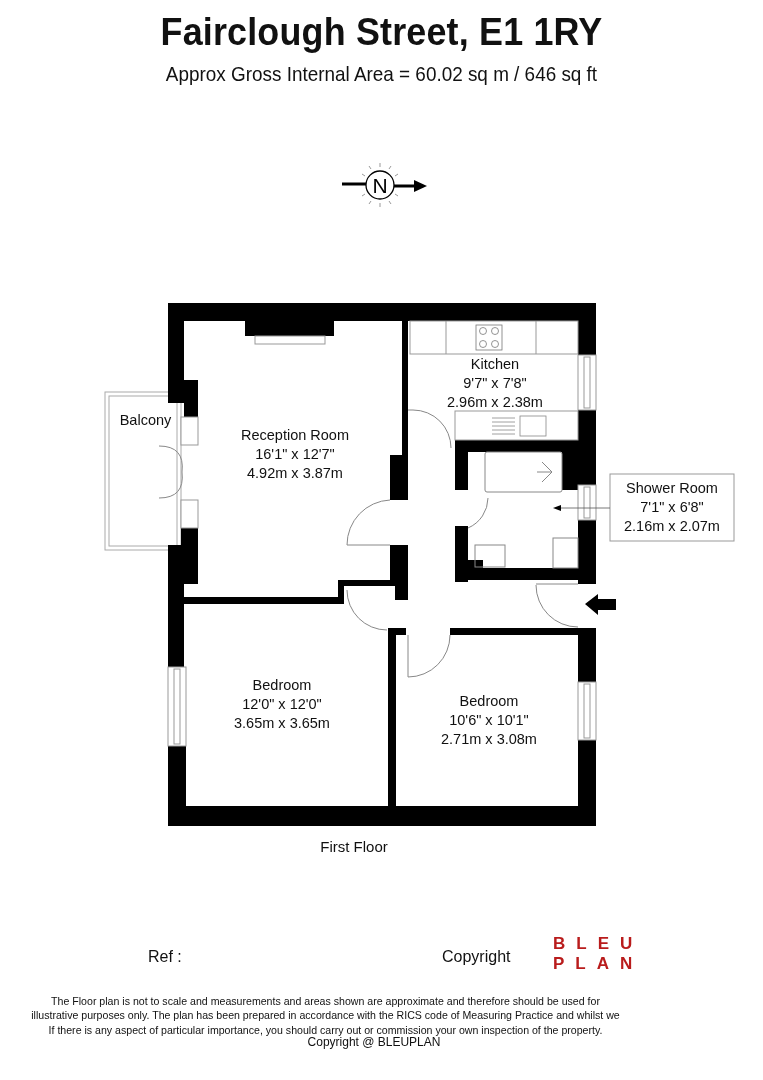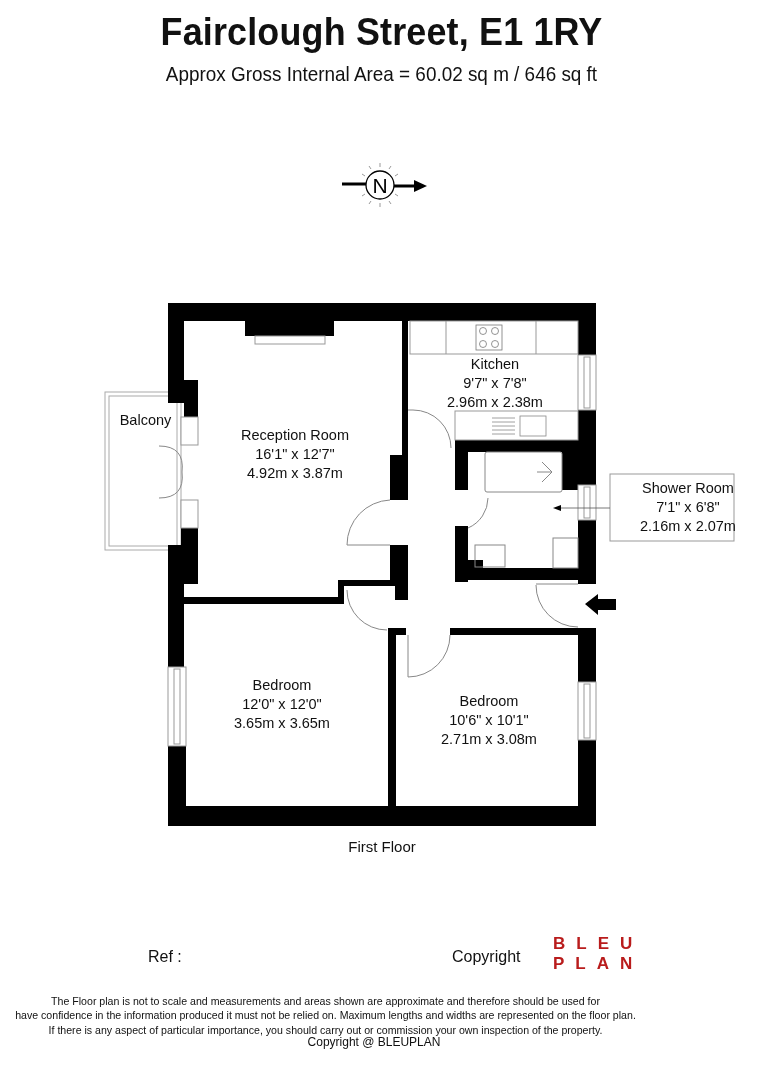--- a/index.html
+++ b/index.html
@@ -5,23 +5,23 @@
     html, body { margin: 0; padding: 0; background: #ffffff; }
     body { width: 763px; height: 1080px; position: relative; overflow: hidden;
            font-family: "Liberation Sans", sans-serif; color: #111; }
     .abs { position: absolute; }
     .title { left: 0; width: 763px; top: 10px; text-align: center;
              font-size: 39px; font-weight: bold; letter-spacing: 0.2px; transform: scaleX(0.92); }
     .subtitle { left: 0; width: 763px; top: 62px; text-align: center; font-size: 21px;
                 transform: scaleX(0.9); }
     svg.plan { position: absolute; left: 0; top: 0; }
     .room-label { position: absolute; text-align: center; font-size: 14.5px; line-height: 19px; }
-    .floor-label { left: 0; width: 708px; top: 838px; text-align: center; font-size: 15px; margin-left: 28px; }
+    .floor-label { left: 0; width: 708px; top: 838px; text-align: center; font-size: 15px; }
     .ref { left: 148px; top: 948px; font-size: 16px; }
-    .copyright-label { left: 452px; top: 948px; font-size: 16px; }
+    .copyright-label { left: 442px; top: 948px; font-size: 16px; }
     .logo { left: 553px; top: 934px; color: #b91c1c; font-weight: bold; font-size: 17px;
             letter-spacing: 11px; line-height: 20px; }
     .disclaimer { left: 0; width: 651px; top: 994px; text-align: center; font-size: 10.6px;
                   line-height: 14.4px; }
     .footer-copy { left: 0; width: 748px; top: 1035px; text-align: center; font-size: 12px; }
   </style>
 </head>
 <body>
 
 <div class="abs title">Fairclough Street, E1 1RY</div>
@@ -168,21 +168,21 @@
 <div class="room-label" style="left:210px; top:426px; width:170px;">
   <div>Reception Room</div>
   <div>16'1" x 12'7"</div>
   <div>4.92m x 3.87m</div>
 </div>
 <div class="room-label" style="left:420px; top:355px; width:150px;">
   <div>Kitchen</div>
   <div>9'7" x 7'8"</div>
   <div>2.96m x 2.38m</div>
 </div>
-<div class="room-label" style="left:628px; top:479px; width:120px;">
+<div class="room-label" style="left:612px; top:479px; width:120px;">
   <div>Shower Room</div>
   <div>7'1" x 6'8"</div>
   <div>2.16m x 2.07m</div>
 </div>
 <div class="room-label" style="left:207px; top:676px; width:150px;">
   <div>Bedroom</div>
   <div>12'0" x 12'0"</div>
   <div>3.65m x 3.65m</div>
 </div>
 <div class="room-label" style="left:414px; top:692px; width:150px;">
@@ -195,16 +195,16 @@
 
 <div class="abs ref">Ref  :</div>
 <div class="abs copyright-label">Copyright</div>
 <div class="abs logo">
   <div>BLEU</div>
   <div>PLAN</div>
 </div>
 
 <div class="abs disclaimer">
   <div>The Floor plan is not to scale and measurements and areas shown are approximate and therefore should be used for</div>
-  <div>have confidence in the information produced it must not be relied on. Maximum lengths and widths are represented on the floor plan.</div>
+  <div>illustrative purposes only. The plan has been prepared in accordance with the RICS code of Measuring Practice and whilst we</div>
   <div>If there is any aspect of particular importance, you should carry out or commission your own inspection of the property.</div>
 </div>
 <div class="abs footer-copy">Copyright @ BLEUPLAN</div>
 
 </body></html>

